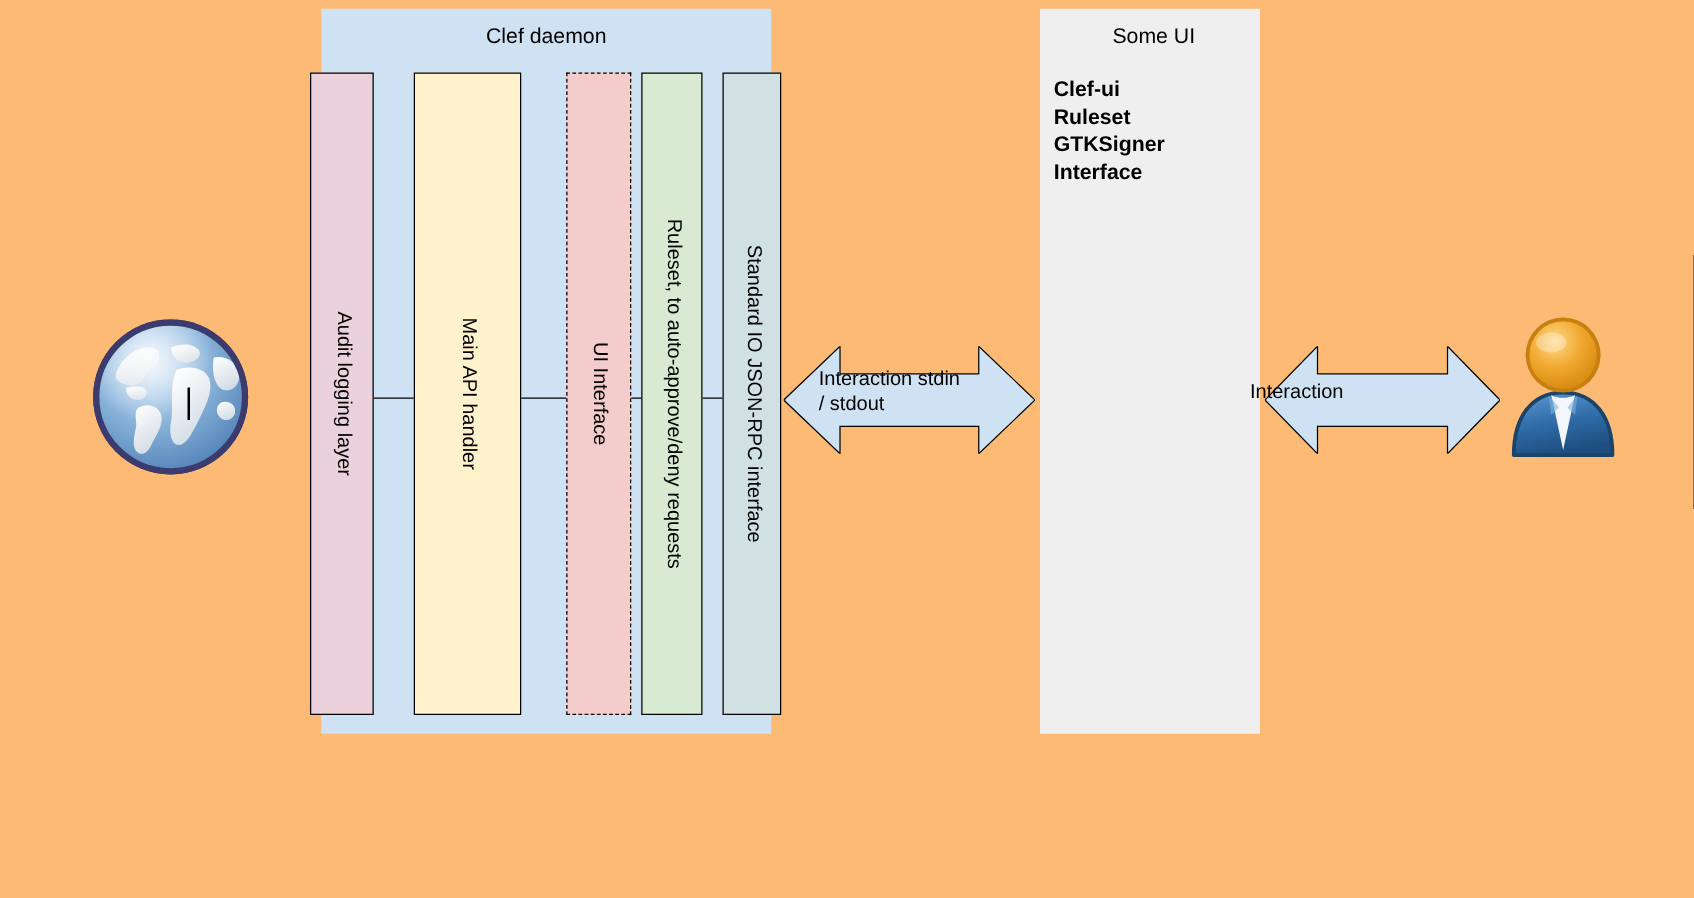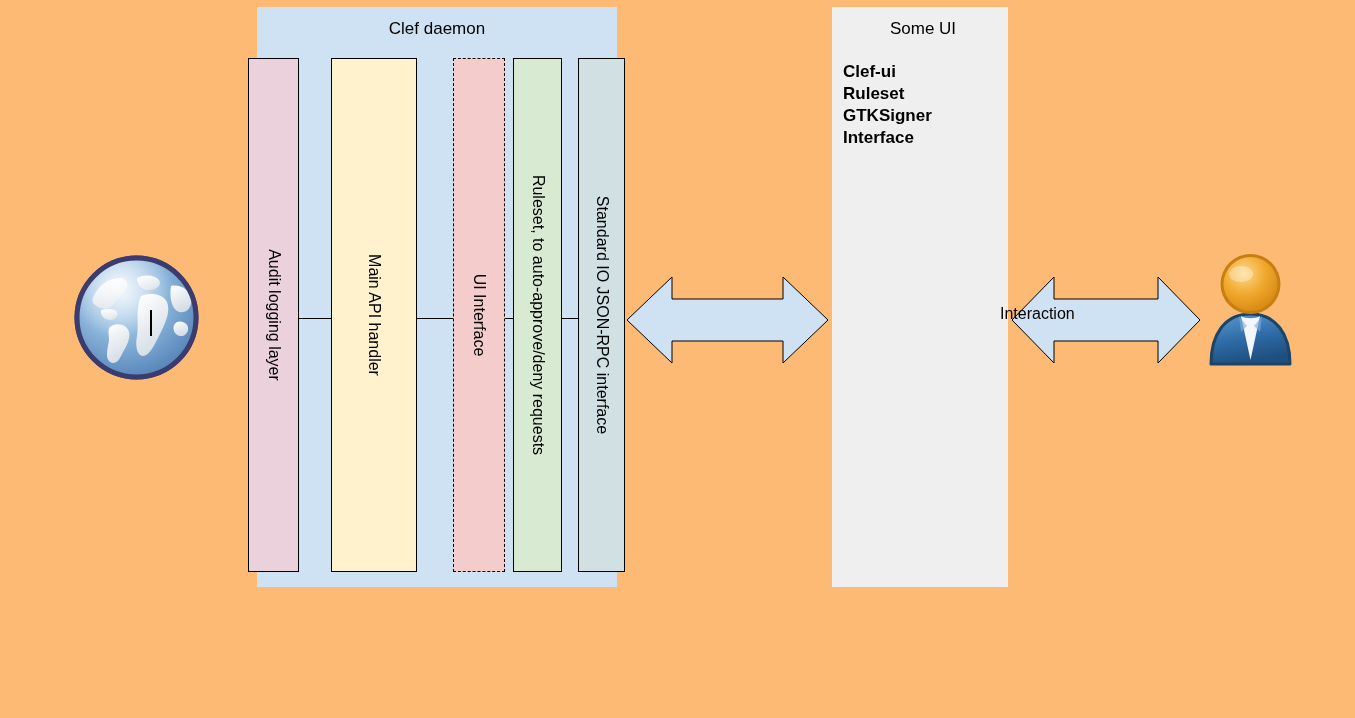--- a/index.html
+++ b/index.html
@@ -180,20 +180,22 @@
     <div>Ruleset</div>
     <div>GTKSigner</div>
     <div>Interface</div>
   </div>
 
   <div class="arrow arrow-stdio">
     <svg width="201" height="86" viewBox="0 0 201 86">
       <polygon points="0,43 45,0 45,22 156,22 156,0 201,43 156,86 156,64 45,64 45,86" fill="#cfe2f3" stroke="#000000" stroke-width="1"></polygon>
     </svg>
   </div>
+  <div class="arrow-label label-stdio">Interaction stdin
+/ stdout</div>
 
   <div class="arrow arrow-inter">
     <svg width="188" height="86" viewBox="0 0 188 86">
       <polygon points="0,43 42,0 42,22 146,22 146,0 188,43 146,86 146,64 42,64 42,86" fill="#cfe2f3" stroke="#000000" stroke-width="1"></polygon>
     </svg>
   </div>
   <div class="arrow-label label-inter">Interaction</div>
 
   <div class="globe">
     <svg width="131" height="131" viewBox="0 0 131 131">

